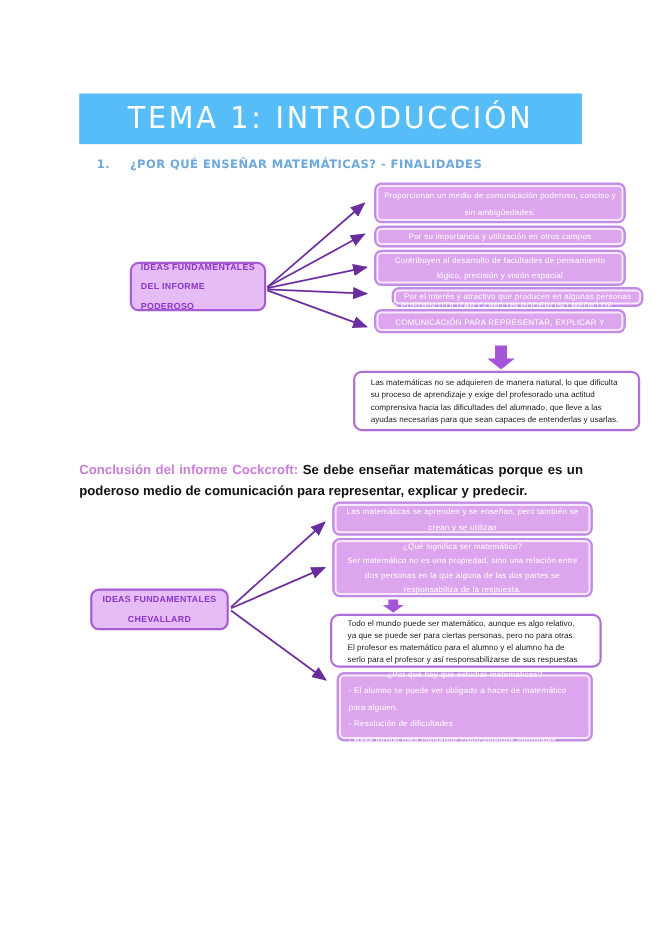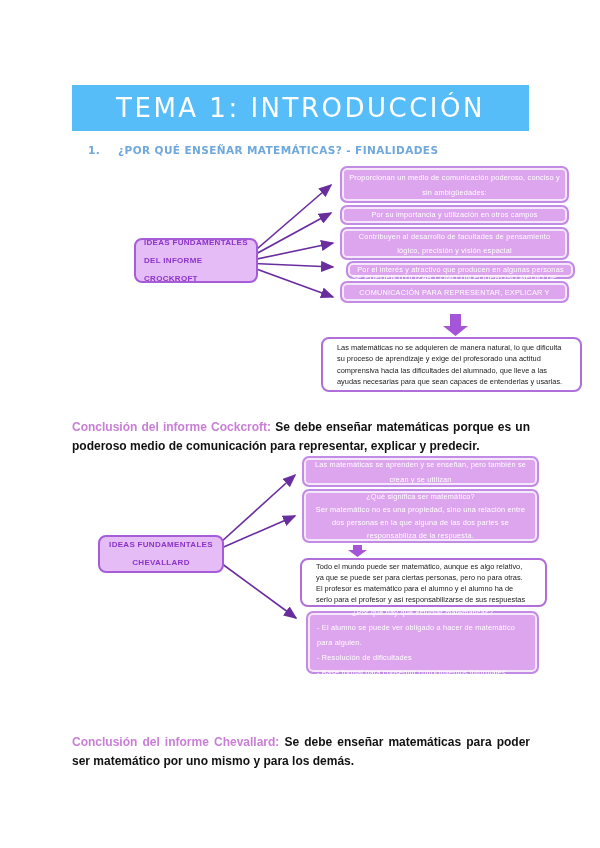--- a/index.html
+++ b/index.html
@@ -29,21 +29,21 @@
     position:absolute;background:#dca5ee;border:2px solid #c28be6;border-radius:7px;
     box-shadow:inset 0 0 0 2px rgba(255,255,255,0.75);
     color:#ffffff;font-size:7.3px;letter-spacing:0.2px;
     display:flex;flex-direction:column;align-items:center;justify-content:center;
     text-align:center;box-sizing:border-box;padding:2px 7px;
   }
   .srcbox{
     position:absolute;background:#e5bcf6;border:2px solid #a55cd6;border-radius:8px;
     color:#8b35c8;font-weight:700;font-size:8px;letter-spacing:0.3px;
     display:flex;flex-direction:column;justify-content:center;
-    box-sizing:border-box;padding:4px 8px;line-height:18px;margin-left:16px;
+    box-sizing:border-box;padding:4px 8px;line-height:18px;
   }
   .notebox{
     position:absolute;background:#ffffff;border:2px solid #b06fd8;border-radius:8px;
     color:#1a1a1a;font-size:7.4px;
     display:flex;flex-direction:column;align-items:center;justify-content:center;
     text-align:left;box-sizing:border-box;padding:3px 14px;line-height:11.5px;
   }
   .lh15{line-height:15px;}
   .lh14{line-height:14px;}
   .lh13{line-height:13px;}
@@ -95,30 +95,30 @@
       <line x1="210" y1="552" x2="295" y2="475"></line>
       <line x1="210" y1="553" x2="295" y2="516"></line>
       <line x1="210" y1="555" x2="296" y2="618"></line>
     </g>
 
     <polygon points="353,545 362,545 362,550 367,550 357.5,557 348,550 353,550" fill="#a455d8"></polygon>
   </svg>
 
   <div class="srcbox" style="left:118px;top:238px;width:124px;height:45px;">
     <div>IDEAS FUNDAMENTALES</div>
-    <div>DEL INFORME CROCKROFT</div>
+    <div>DEL INFORME PODEROSO</div>
   </div>
 
   <div class="pbox lh15" style="left:340px;top:166px;width:229px;height:37px;">Proporcionan un medio de comunicación poderoso, conciso y sin ambigüedades:</div>
 
   <div class="pbox lh14" style="left:340px;top:205px;width:229px;height:20px;">Por su importancia y utilización en otros campos</div>
 
   <div class="pbox lh14" style="left:340px;top:227px;width:229px;height:33px;">Contribuyen al desarrollo de facultades de pensamiento lógico, precisión y visión espacial</div>
 
-  <div class="pbox lh14" style="left:346px;top:261px;width:229px;height:18px;">Por el interés y atractivo que producen en algunas personas</div>
+  <div class="pbox lh14" style="left:356px;top:261px;width:229px;height:18px;">Por el interés y atractivo que producen en algunas personas</div>
 
   <div class="pbox lh15 caps" style="left:340px;top:281px;width:229px;height:22px;">SE PUEDEN UTILIZAR COMO UN PODEROSO MEDIO DE COMUNICACIÓN PARA REPRESENTAR, EXPLICAR Y PREDECIR</div>
 
   <div class="notebox" style="left:321px;top:337px;width:261px;height:55px;">Las matemáticas no se adquieren de manera natural, lo que dificulta su proceso de aprendizaje y exige del profesorado una actitud comprensiva hacia las dificultades del alumnado, que lleve a las ayudas necesarias para que sean capaces de entenderlas y usarlas.</div>
 
   <p class="conclusion" style="top:406px;"><span class="label">Conclusión del informe Cockcroft:</span><span> Se debe enseñar matemáticas porque es un poderoso medio de comunicación para representar, explicar y predecir.</span></p>
 
   <div class="srcbox" style="left:82px;top:535px;width:126px;height:38px;text-align:center;">
     <div>IDEAS FUNDAMENTALES</div>
     <div>CHEVALLARD</div>
@@ -135,15 +135,14 @@
 
   <div class="pbox lh15" style="left:306px;top:611px;width:233px;height:63px;padding:4px 9px;">
     <div class="box-title">¿Por qué hay que estudiar matemáticas?</div>
     <div class="box-items">
       <div>- El alumno se puede ver obligado a hacer de matemático para alguien.</div>
       <div>- Resolución de dificultades</div>
       <div>- Base formal para conseguir conocimientos informales.</div>
     </div>
   </div>
 
-  <p class="conclusion" style="top:721px;"><span class="label">Conclusión del informe Chevallard:</span><span> Se debe enseñar matemáticas para poder ser matemático por uno mismo y para los demás.</span></p>
 
 </div>
 
 </body></html>

